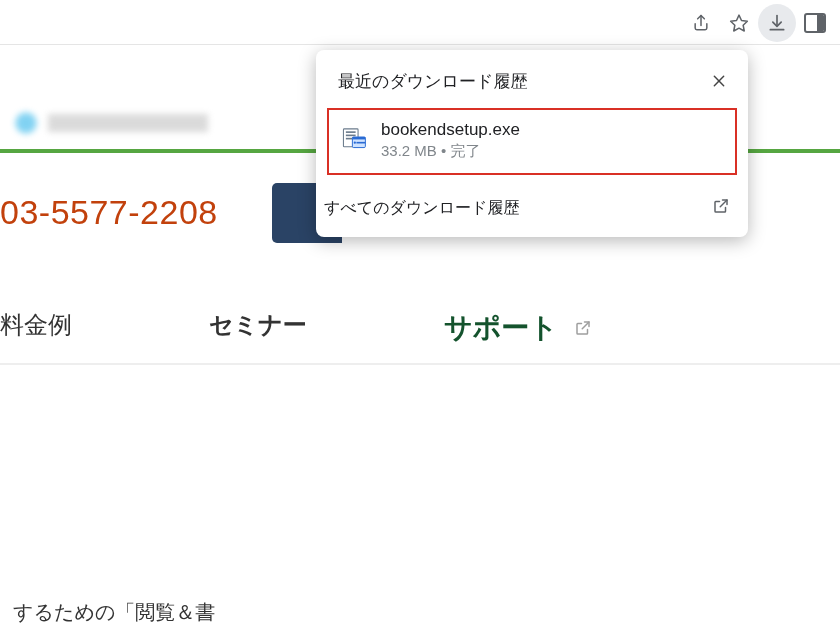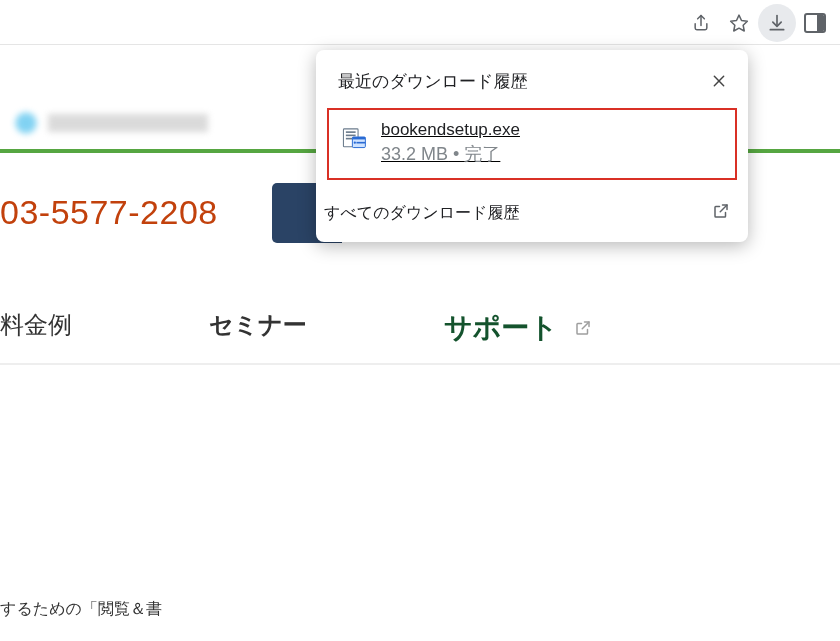--- a/index.html
+++ b/index.html
@@ -25,33 +25,33 @@
 
     .blue-button { position:absolute; top:138px; left:272px; width:70px; height:60px; background:#2a4365; border-radius:5px 0 0 5px; }
 
     .nav1 { position:absolute; top:264px; left:0; font-size:24px; font-weight:400; color:#333; }
     .nav2 { position:absolute; top:264px; left:209px; font-size:24px; font-weight:600; color:#333; }
     .nav3 { position:absolute; top:264px; left:444px; font-size:28px; font-weight:600; color:#14532d; }
     .ext-icon { display:inline-block; margin-left:8px; color:#9e9e9e; }
 
     .divider { position:absolute; top:318px; left:0; right:0; height:2px; background:#eee; }
 
-    .body-text { position:absolute; top:554px; left:0; font-size:16px; color:#333; }
+    .body-text { position:absolute; top:554px; left:13px; font-size:20px; color:#333; }
 
     
     .dl-popup { position:absolute; top:50px; left:316px; width:432px; background:#fff; border-radius:8px; box-shadow:0 4px 18px rgba(0,0,0,.28); z-index:50; }
     .dl-header { display:flex; align-items:center; justify-content:space-between; padding:16px 14px 12px 22px; }
     .dl-title { font-size:17px; color:#202124; }
     .dl-close { width:30px; height:30px; display:flex; align-items:center; justify-content:center; border-radius:50%; color:#444; cursor:pointer; }
 
-    .dl-item { margin:0 11px 8px 11px; padding:10px 12px 12px 12px; border:2px solid #d93025; display:flex; align-items:flex-start; gap:14px; cursor:pointer;text-decoration:underline; }
+    .dl-item { margin:0 11px 8px 11px; padding:10px 12px 12px 12px; border:2px solid #d93025; display:flex; align-items:flex-start; gap:14px; cursor:pointer; }
     .file-icon { width:26px; height:26px; margin-top:4px; flex:none; }
     .dl-info { flex:1; min-width:0; }
     .dl-name { font-size:17px; color:#202124; margin-bottom:2px; }
-    .dl-sub { font-size:18px; color:#80868b; }
+    .dl-sub { font-size:15px; color:#80868b; }
 
     .dl-all { display:flex; align-items:center; justify-content:space-between; padding:14px 18px 18px 8px; font-size:16px; color:#202124; cursor:pointer; }
     .dl-all svg { width:18px; height:18px; color:#5f6368; }
   </style>
 </head>
 <body>
 
 <div class="chrome-bar">
   <div class="toolbar-right">
     <div class="tb-btn">

